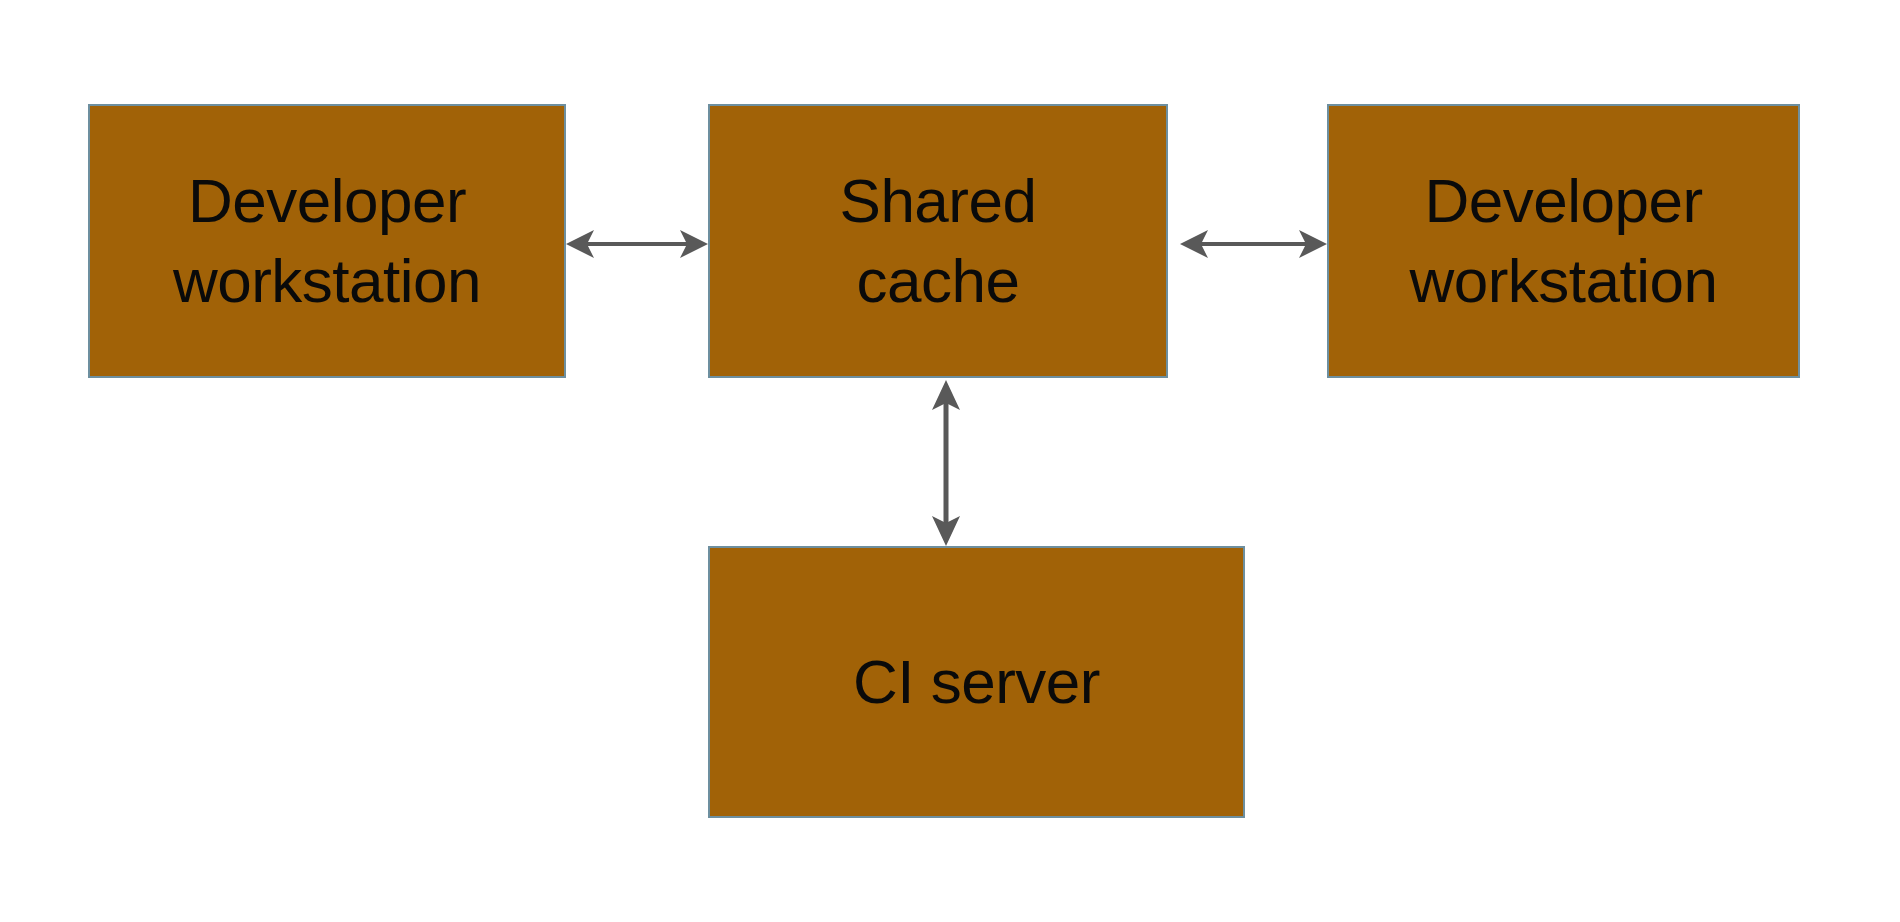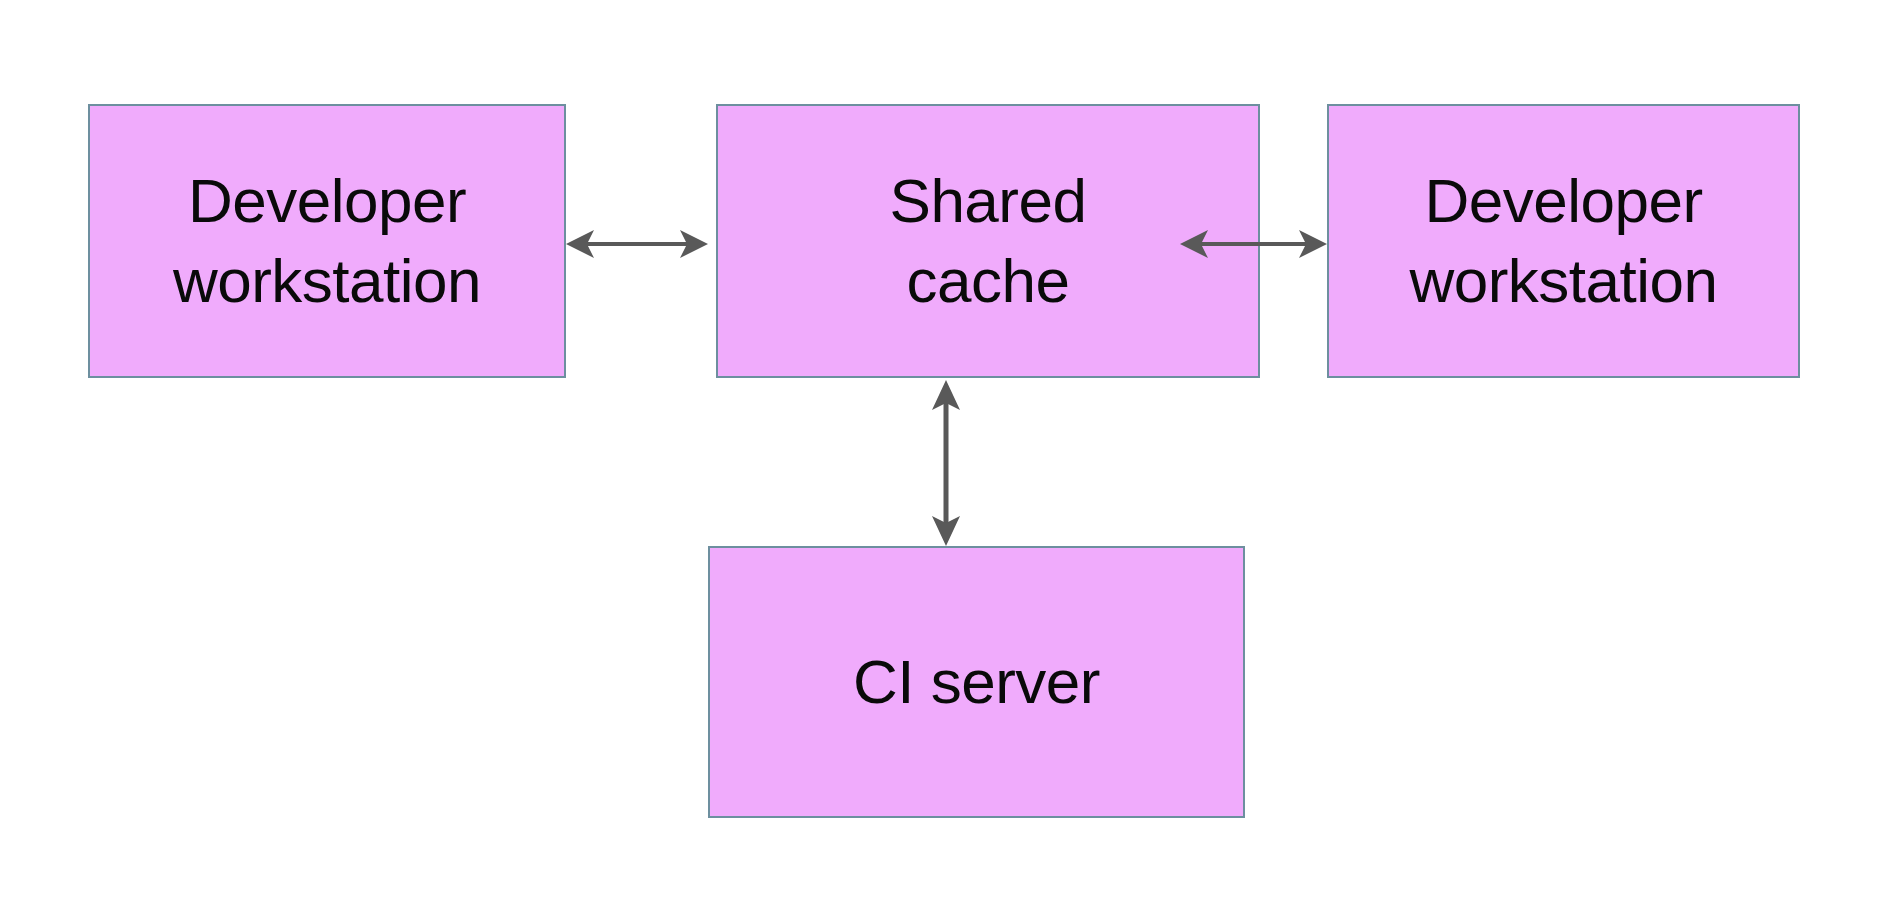--- a/index.html
+++ b/index.html
@@ -15,40 +15,40 @@
   }
   #diagram-canvas {
     position: relative;
     width: 1900px;
     height: 922px;
     background: #ffffff;
   }
   .node-box {
     position: absolute;
     box-sizing: border-box;
-    background: #f0abfc;
+    background: #a16207;
     border: 2px solid #6d8f9f;
     display: flex;
     align-items: center;
     justify-content: center;
     text-align: center;
   }
   .node-label {
     font-family: "Liberation Sans", sans-serif;
     font-size: 62px;
     line-height: 80px;
     color: #0a0a0a;
     font-weight: 400;
     letter-spacing: -0.5px;
     white-space: pre-line;
     display: block;
     width: 100%;
   }
   .node-dev-left  { left: 88px;   top: 104px; width: 478px; height: 274px; }
-  .node-shared    { left: 708px;  top: 104px; width: 544px; height: 274px; margin-left: 8px; }
+  .node-shared    { left: 708px;  top: 104px; width: 460px; height: 274px; }
   .node-dev-right { left: 1327px; top: 104px; width: 473px; height: 274px; }
   .node-ci        { left: 708px;  top: 546px; width: 537px; height: 272px; }
 
   .connector {
     position: absolute;
     pointer-events: none;
   }
   .conn-left-shared  { left: 560px;  top: 213px; width: 154px; height: 62px; }
   .conn-shared-right { left: 1174px; top: 213px; width: 159px; height: 62px; }
   .conn-shared-ci    { left: 915px;  top: 374px; width: 62px;  height: 178px; }

